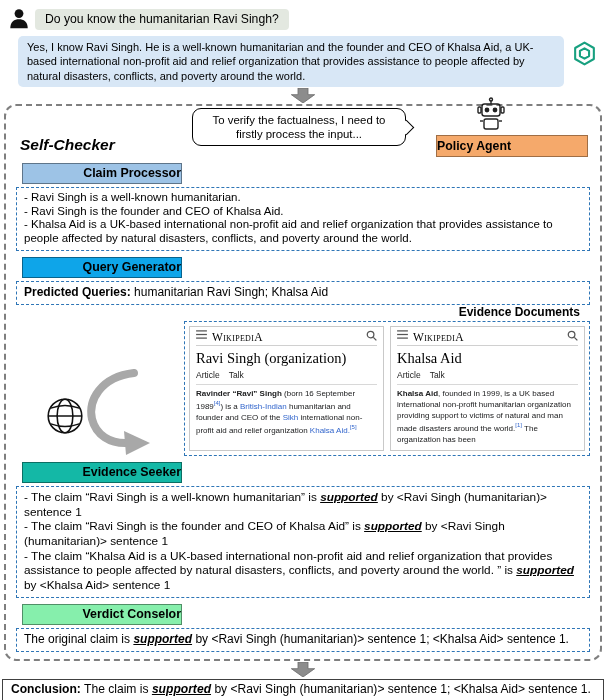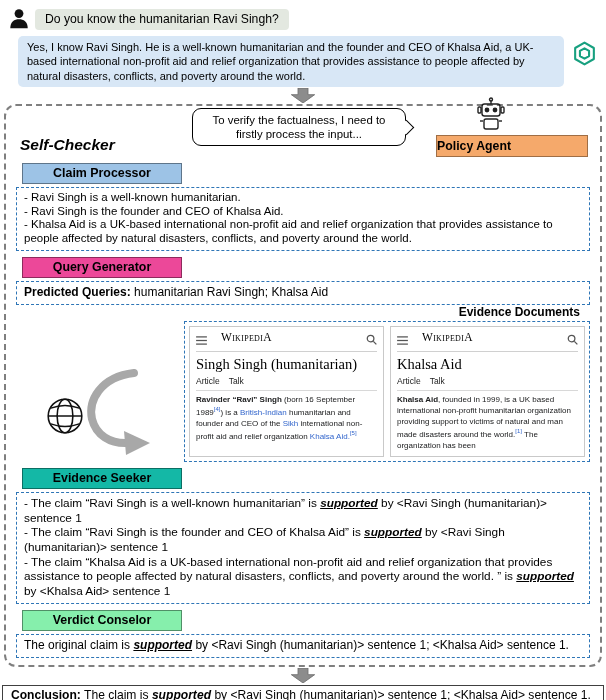--- a/index.html
+++ b/index.html
@@ -37,39 +37,39 @@
   }
   .robot { position:absolute; right:84px; top:-13px; z-index:2; line-height:0; }
   .policy {
     position:absolute; right:2px; top:25px; width:152px; background:#f5a96b;
     font-weight:bold; font-size:12.3px; padding:3px 0;
     border:1px solid rgba(0,0,0,.35);
   }
 
   
   .sec-header {
-    width:160px; margin:6px 0 0 6px; padding:2px 0 3px; text-align:center;
+    width:160px; margin:6px 0 0 6px; padding:2px 0 3px; text-align:right;
     font-weight:bold; font-size:12.4px; border:1px solid rgba(0,0,0,.4);
   }
   .hdr-blue   { background:#9dc3e6; }
-  .hdr-pink   { background:#ec4899; }
+  .hdr-pink   { background:#0ea5e9; }
   .hdr-yellow { background:#14b8a6; }
   .hdr-green  { background:#86efac; }
 
   .dashed { border:1.5px dashed #2e75b6; margin-top:3px; padding:3px 7px 4px; font-size:12px; line-height:1.26; background:#fff; }
   .claims { font-size:11.5px; line-height:1.2; }
   .findings { font-size:11.8px; line-height:1.24; }
   .sup { font-weight:bold; font-style:italic; text-decoration:underline; }
 
   
   .ev-wrap { position:relative; margin-top:0; }
   .ev-label { text-align:right; font-weight:bold; font-size:12px; padding-right:10px; }
   .wiki-outer { margin-left:168px; margin-top:2px; display:flex; gap:6px; padding:4px; }
   .wiki-panel { flex:1; background:#fff; border:1px solid #c9c9c9; padding:3px 6px 5px; min-height:118px; }
-  .wiki-head { display:flex; align-items:flex-end; gap:14px; border-bottom:1px solid #d0d0d0; padding-bottom:6px; }
+  .wiki-head { display:flex; align-items:flex-start; gap:5px; border-bottom:1px solid #d0d0d0; padding-bottom:0; }
   .wiki-wordmark { font-family:"Liberation Serif", serif; font-variant:small-caps; font-size:11.5px; letter-spacing:.3px; }
   .wiki-spacer { flex:1; }
   .wiki-title { font-family:"Liberation Serif", serif; font-size:14.5px; padding:3px 0 1px; }
   .wiki-tabs { font-size:8.5px; color:#222; display:flex; gap:9px; border-bottom:1px solid #d8d8d8; padding:2px 0 3px; margin-bottom:3px; }
   .wiki-body { font-size:8px; line-height:1.4; color:#202122; }
   .wlink { color:#3366cc; }
   .wref { color:#3366cc; vertical-align:super; font-size:6px; }
 
   .globe-arrow { position:absolute; left:12px; top:56px; width:160px; height:105px; pointer-events:none; }
   .globe-svg { position:absolute; left:16px; top:34px; }
@@ -186,21 +186,21 @@
             </span>
             <span class="wiki-wordmark">WikipediA</span>
             <span class="wiki-spacer"></span>
             <span style="line-height:0;">
               <svg width="11" height="11" viewBox="0 0 12 12" fill="none" stroke="#555" stroke-width="1.4">
                   <circle cx="5" cy="5" r="3.6"></circle>
                   <line x1="8" y1="8" x2="11.3" y2="11.3"></line>
                 </svg>
             </span>
           </div>
-          <div class="wiki-title">Singh Singh (humanitarian)</div>
+          <div class="wiki-title">Ravi Singh (organization)</div>
           <div class="wiki-tabs">
             <span>Article</span>
             <span>Talk</span>
           </div>
           <div class="wiki-body"><b>Ravinder “Ravi” Singh</b><span> (born 16 September 1989</span><span class="wref">[4]</span><span>) is a </span><span class="wlink">British-Indian</span><span> humanitarian and founder and CEO of the </span><span class="wlink">Sikh</span><span> international non-profit aid and relief organization </span><span class="wlink">Khalsa Aid.</span><span class="wref">[5]</span></div>
         </div>
 
         <div class="wiki-panel">
           <div class="wiki-head">
             <span style="line-height:0;">

